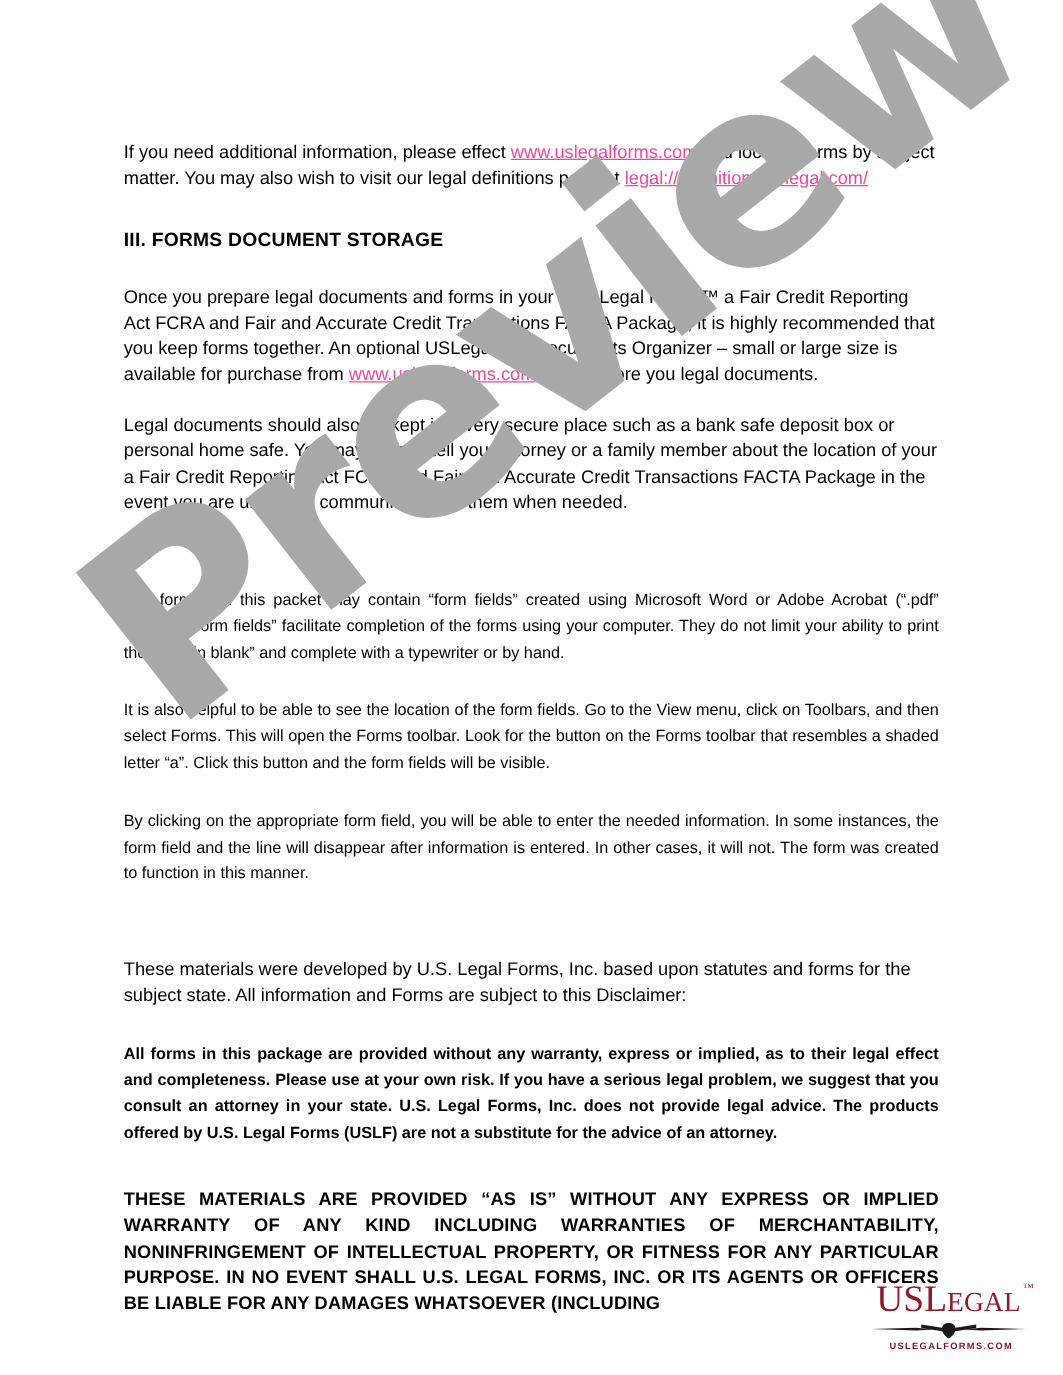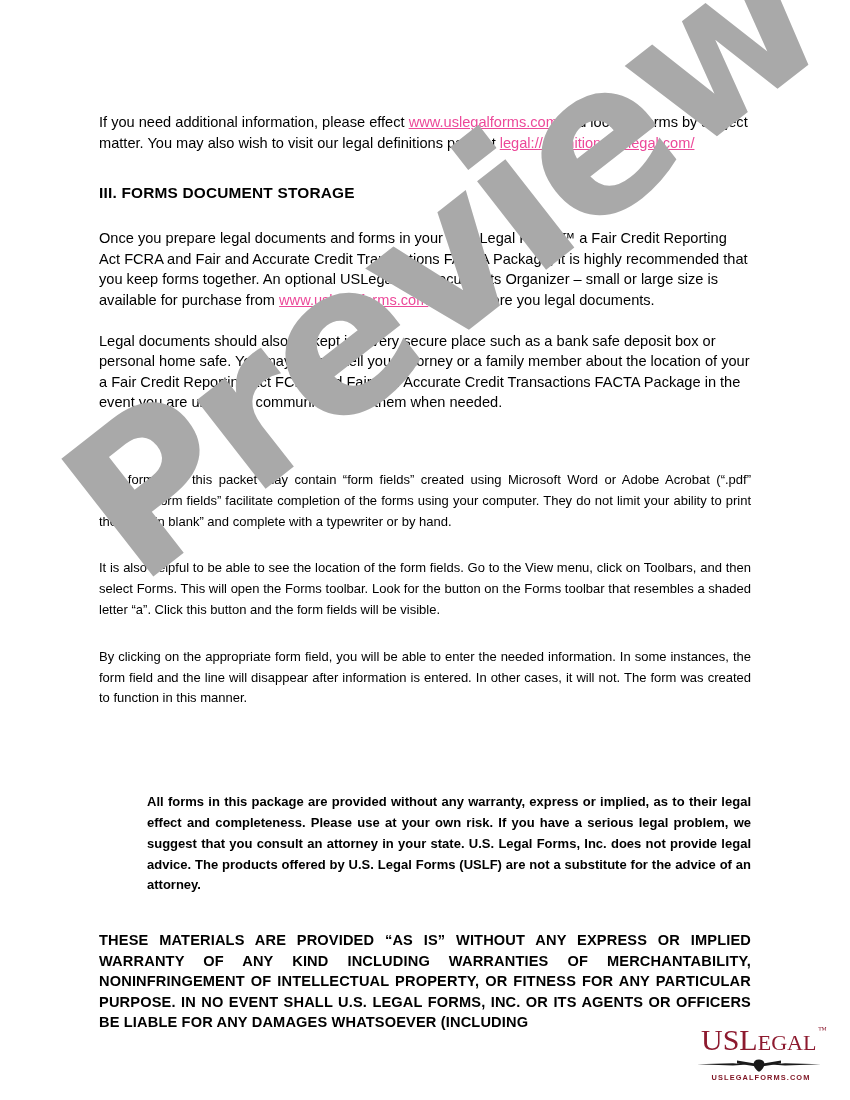--- a/index.html
+++ b/index.html
@@ -58,21 +58,20 @@
     line-height: 20.6px;
     color: #000000;
   }
   p.para.justify {
     text-align: justify;
     font-size: 13px;
     line-height: 20.8px;
   }
   p.para.bold {
     font-weight: 700;
-    margin-left: 48px;
   }
   p.para.caps {
     font-weight: 700;
     text-align: justify;
     letter-spacing: 0.15px;
   }
 
   h2.heading {
     margin: 0;
     font-size: 15.4px;
@@ -178,20 +177,21 @@
 
     <div class="gap-md"></div>
 
     <p class="para justify">By clicking on the appropriate form field, you will be able to enter the needed information.   In some instances, the form field and the line will disappear after information is entered.   In other cases, it will not.   The form was created to function in this manner.</p>
 
     <div class="gap-lg"></div>
 
 
     <div class="gap-md"></div>
 
+    <p class="para">These materials were developed by U.S. Legal Forms, Inc. based upon statutes and forms for the subject state.  All information and Forms are subject to this Disclaimer:</p>
 
     <div class="gap-md"></div>
 
     <p class="para justify bold">All forms in this package are provided without any warranty, express or implied, as to their legal effect and completeness.  Please use at your own risk.  If you have a serious legal problem, we suggest that you consult an attorney in your state.  U.S. Legal Forms, Inc. does not provide legal advice.  The products offered by U.S. Legal Forms (USLF) are not a substitute for the advice of an attorney.</p>
 
     <div class="gap-xl"></div>
 
     <p class="para caps">THESE MATERIALS ARE PROVIDED “AS IS” WITHOUT ANY EXPRESS OR IMPLIED WARRANTY OF ANY KIND INCLUDING WARRANTIES OF MERCHANTABILITY, NONINFRINGEMENT OF INTELLECTUAL PROPERTY, OR FITNESS FOR ANY PARTICULAR PURPOSE.   IN NO EVENT SHALL U.S. LEGAL FORMS, INC. OR ITS AGENTS OR OFFICERS BE LIABLE FOR ANY DAMAGES WHATSOEVER (INCLUDING</p>
 
   </div>

